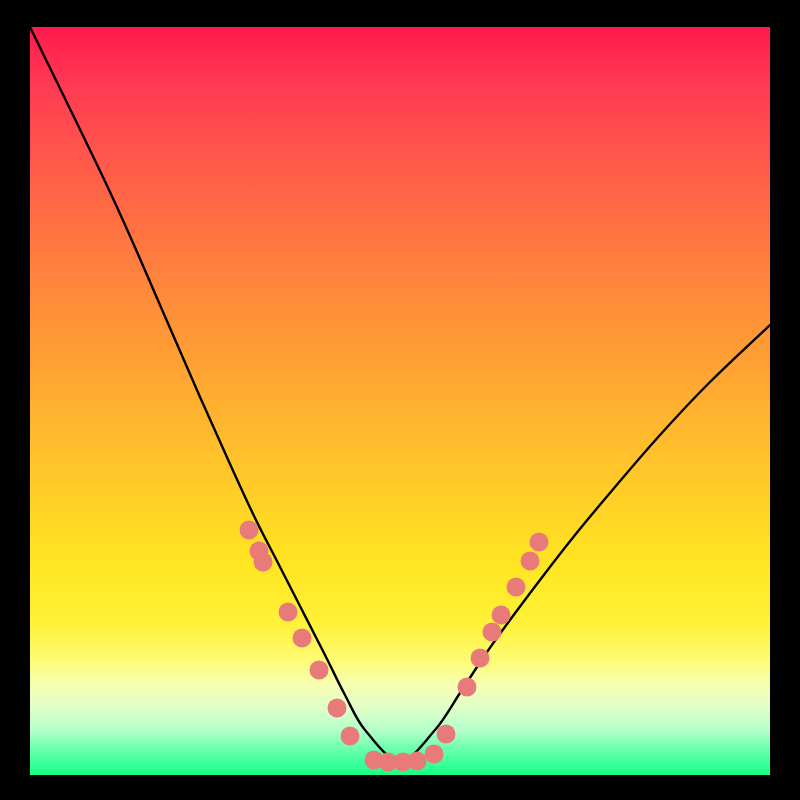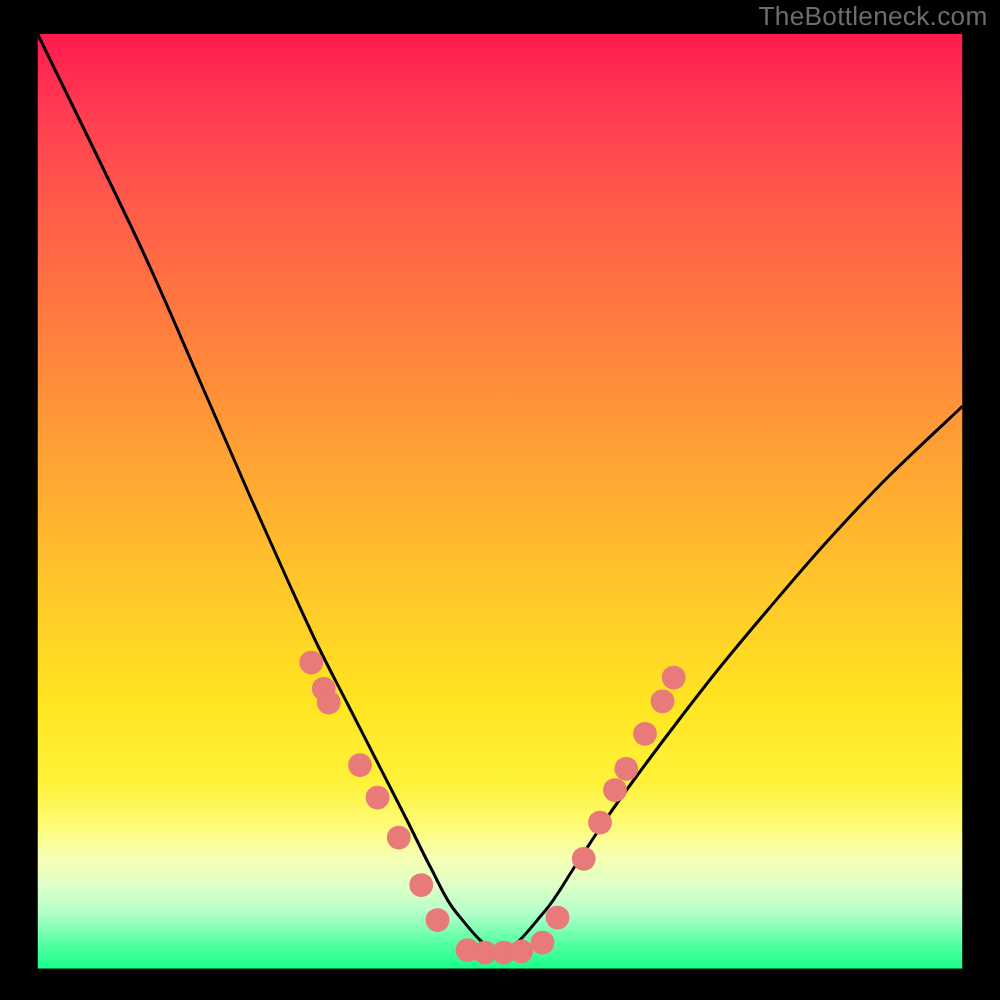--- a/index.html
+++ b/index.html
@@ -96,14 +96,13 @@
           <circle cx="450" cy="631" r="9.5" fill="#e87a7a"></circle>
           <circle cx="462" cy="605" r="9.5" fill="#e87a7a"></circle>
           <circle cx="471" cy="588" r="9.5" fill="#e87a7a"></circle>
           <circle cx="486" cy="560" r="9.5" fill="#e87a7a"></circle>
           <circle cx="500" cy="534" r="9.5" fill="#e87a7a"></circle>
           <circle cx="509" cy="515" r="9.5" fill="#e87a7a"></circle>
         </g>
     </svg>
   </div>
 
-  <div class="watermark">TheBottleneck.com</div>
 </div>
 
 </body></html>

